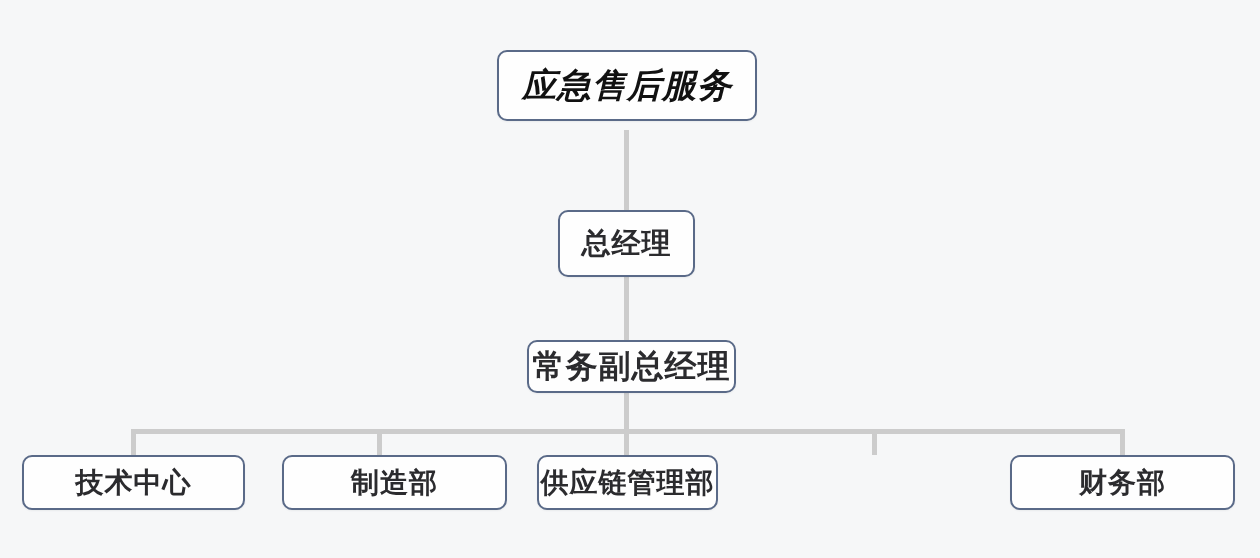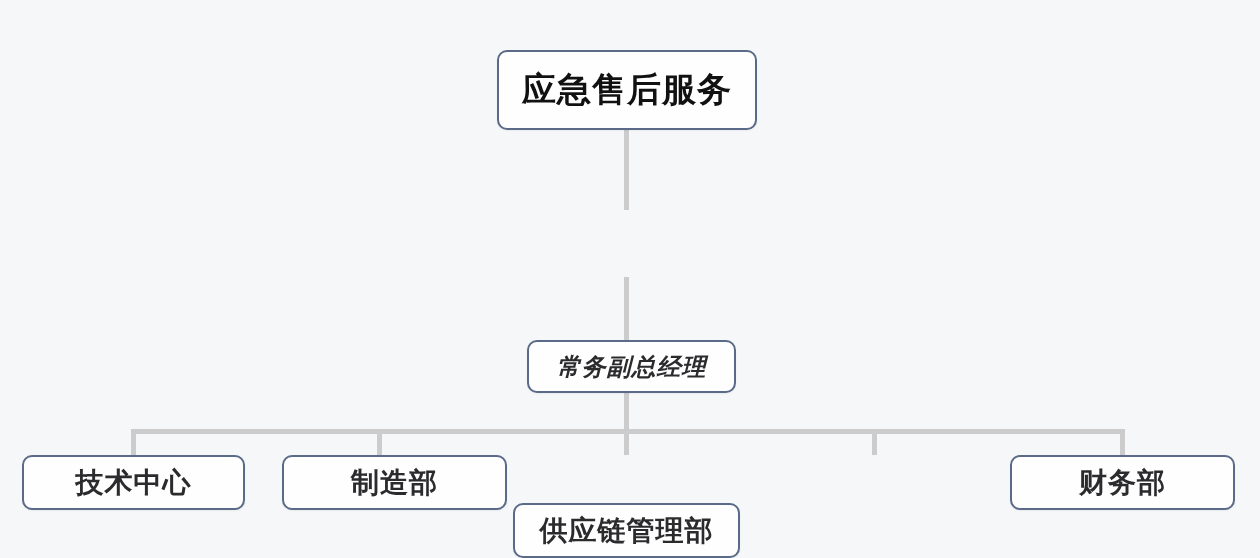--- a/index.html
+++ b/index.html
@@ -31,40 +31,40 @@
     display:flex;
     align-items:center;
     justify-content:center;
     font-weight:bold;
     color:var(--node-text);
     letter-spacing:1px;
     box-shadow:0 1px 2px rgba(40,50,70,0.06);
     white-space:nowrap;
   }
   .node-root{
-    left:497px; top:50px; width:260px; height:80px;
+    left:497px; top:50px; width:260px; height:71px;
     font-size:34px;
     color:var(--root-text);
+    font-style:italic;
   }
   .node-gm{
     left:558px; top:210px; width:137px; height:67px;
     font-size:29px;
   }
   .node-dgm{
     left:527px; top:340px; width:209px; height:53px;
-    font-size:24px;
-    font-style:italic;
+    font-size:32px;
   }
   .node-dept{
     top:455px; height:55px;
     font-size:28px;
   }
   .node-dept-0{left:22px;   width:223px;}
   .node-dept-1{left:282px;  width:225px;}
-  .node-dept-2{left:513px;  width:227px;margin-top:48px;}
+  .node-dept-2{left:537px;  width:181px;}
   .node-dept-3{left:762px;  width:225px;}
   .node-dept-4{left:1010px; width:225px;}
 
   .line{
     position:absolute;
     background:var(--connector);
   }
   .vline{width:5px;}
   .hline{height:5px;}
   .v-root-gm {left:624px; top:130px; height:80px;}
@@ -85,20 +85,21 @@
   <div class="line vline v-gm-dgm"></div>
   <div class="line vline v-dgm-rail"></div>
   <div class="line hline rail"></div>
   <div class="line vline stub-0"></div>
   <div class="line vline stub-1"></div>
   <div class="line vline stub-3"></div>
   <div class="line vline stub-4"></div>
 
   <div class="node node-root">应急售后服务</div>
 
+  <div class="node node-gm">总经理</div>
 
   <div class="node node-dgm">常务副总经理</div>
 
   <div class="node node-dept node-dept-0">技术中心</div>
 
   <div class="node node-dept node-dept-1">制造部</div>
 
   <div class="node node-dept node-dept-2">供应链管理部</div>
 
 

